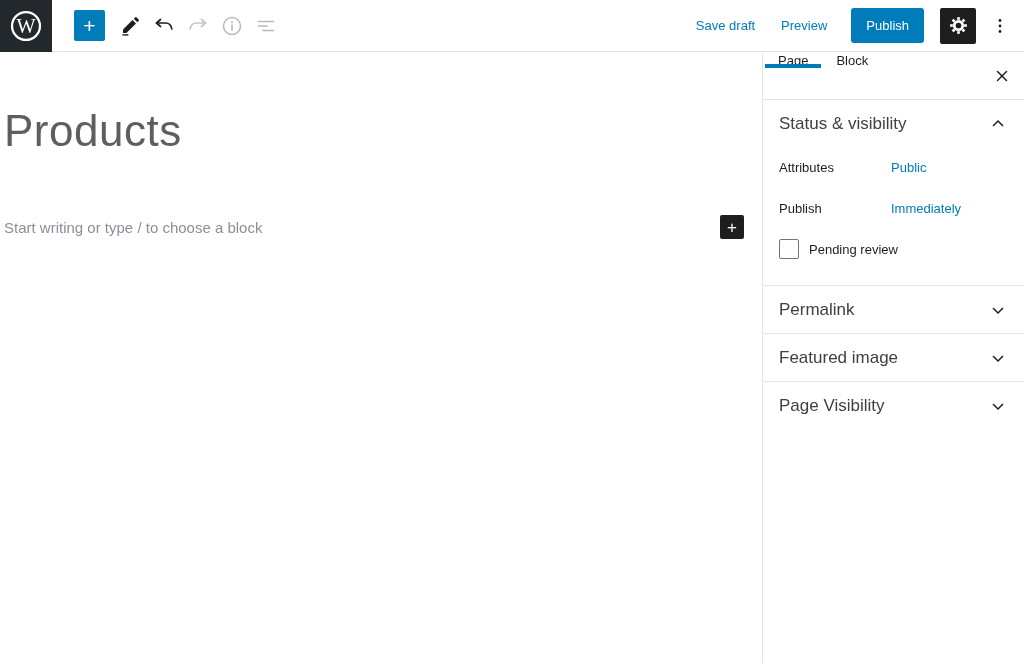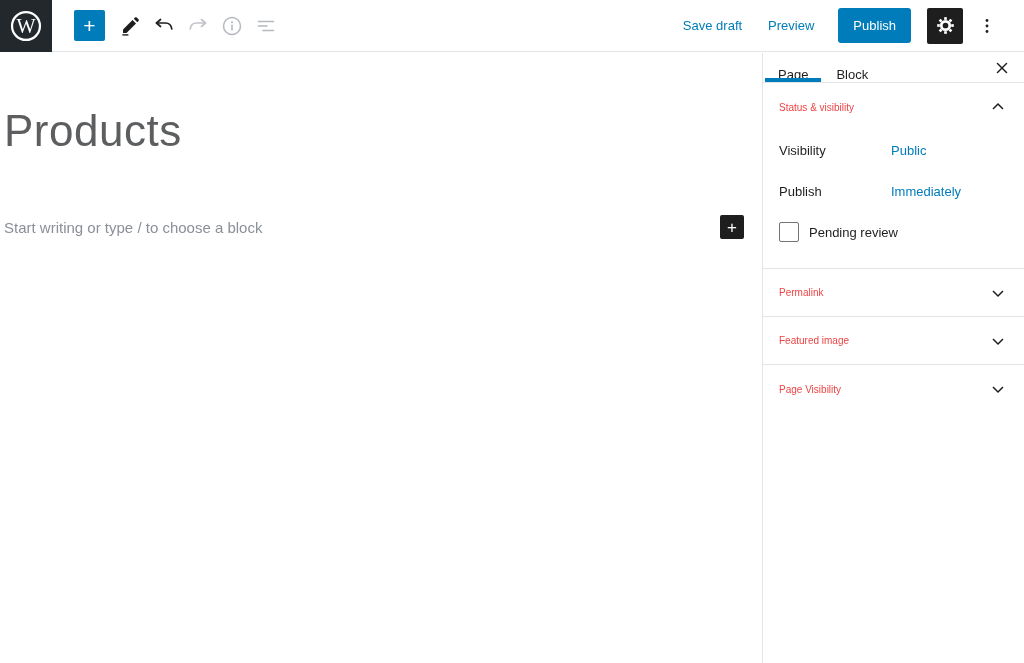--- a/index.html
+++ b/index.html
@@ -29,21 +29,21 @@
     color: #fff; font-size: 21px; line-height: 1;
     display: flex; align-items: center; justify-content: center;
     cursor: pointer;
   }
   .tool-btn {
     width: 34px; height: 36px; background: transparent; border: none;
     display: flex; align-items: center; justify-content: center;
     cursor: pointer;
   }
   .tool-btn.first { margin-left: 8px; }
-  .header-right { margin-left: auto; display: flex; align-items: center; padding-right: 25px; }
+  .header-right { margin-left: auto; display: flex; align-items: center; padding-right: 12px; }
   .text-link {
     background: none; border: none; color: #007cba; font-size: 13px;
     font-family: "Liberation Sans", sans-serif; cursor: pointer;
   }
   .save-draft { margin-right: 26px; }
   .preview { margin-right: 24px; }
   .publish-btn {
     background: #007cba; color: #fff; border: none; border-radius: 3px;
     font-size: 13px; font-family: "Liberation Sans", sans-serif;
     padding: 10px 15px; margin-right: 16px; cursor: pointer;
@@ -79,22 +79,22 @@
     color: #fff; font-size: 17px; line-height: 1;
     display: flex; align-items: center; justify-content: center; cursor: pointer;
   }
 
   
   .sidebar {
     position: absolute; top: 53px; right: 0; width: 262px; bottom: 0;
     background: #fff; border-left: 1px solid #e2e4e7;
   }
   .tabs {
-    height: 30px; border-bottom: 1px solid #e2e4e7;
-    display: flex; align-items: flex-end; position: relative;
+    height: 47px; border-bottom: 1px solid #e2e4e7;
+    display: flex; align-items: flex-start; position: relative;
   }
   .tab {
     padding: 0 13px; margin-left: 2px;
     background: none; border: none; font-size: 13px; color: #1e1e1e;
     font-family: "Liberation Sans", sans-serif;
     display: flex; align-items: center; position: relative; cursor: pointer;
   }
   .tab.active::after {
     content: ""; position: absolute; left: 0; right: 0; bottom: 0;
     height: 4px; background: #007cba;
@@ -104,21 +104,21 @@
     width: 32px; height: 32px; background: none; border: none;
     display: flex; align-items: center; justify-content: center; cursor: pointer;
   }
 
   .panel-status { padding: 14px 16px 26px 16px; border-bottom: 1px solid #e2e4e7; }
   .panel-title-row {
     display: flex; justify-content: space-between; align-items: center;
     cursor: pointer; background: none; border: none; width: 100%;
     font-family: "Liberation Sans", sans-serif;
   }
-  .panel-title { font-size: 10px; font-weight: 500; color: #ef4444; }
+  .panel-title { font-size: 17px; font-weight: 500; color: #404040; }
   .setting-row { display: flex; align-items: center; margin-top: 26px; font-size: 13px; }
   .setting-label { width: 112px; color: #1e1e1e; }
   .setting-value {
     background: none; border: none; color: #007cba; font-size: 13px;
     font-family: "Liberation Sans", sans-serif; cursor: pointer; text-align: left;
   }
   .checkbox-row { display: flex; align-items: center; margin-top: 23px; }
   .checkbox {
     width: 20px; height: 20px; border: 1.5px solid #757575; border-radius: 2px;
     background: #fff; margin-right: 10px; flex: 0 0 20px; cursor: pointer;
@@ -262,21 +262,21 @@
     <button class="panel-title-row">
       <span class="panel-title">Status &amp; visibility</span>
       <span>
         <svg class="icon-svg" width="20" height="20" viewBox="0 0 24 24" fill="none" stroke="#1e1e1e" stroke-width="1.8">
           <polyline points="6,14.5 12,8.5 18,14.5"></polyline>
         </svg>
       </span>
     </button>
 
     <div class="setting-row">
-      <span class="setting-label">Visibility</span>
+      <span class="setting-label">Attributes</span>
       <button class="setting-value">Public</button>
     </div>
 
     <div class="setting-row">
       <span class="setting-label">Publish</span>
       <button class="setting-value">Immediately</button>
     </div>
 
     <div class="checkbox-row">
       <span class="checkbox"></span>

